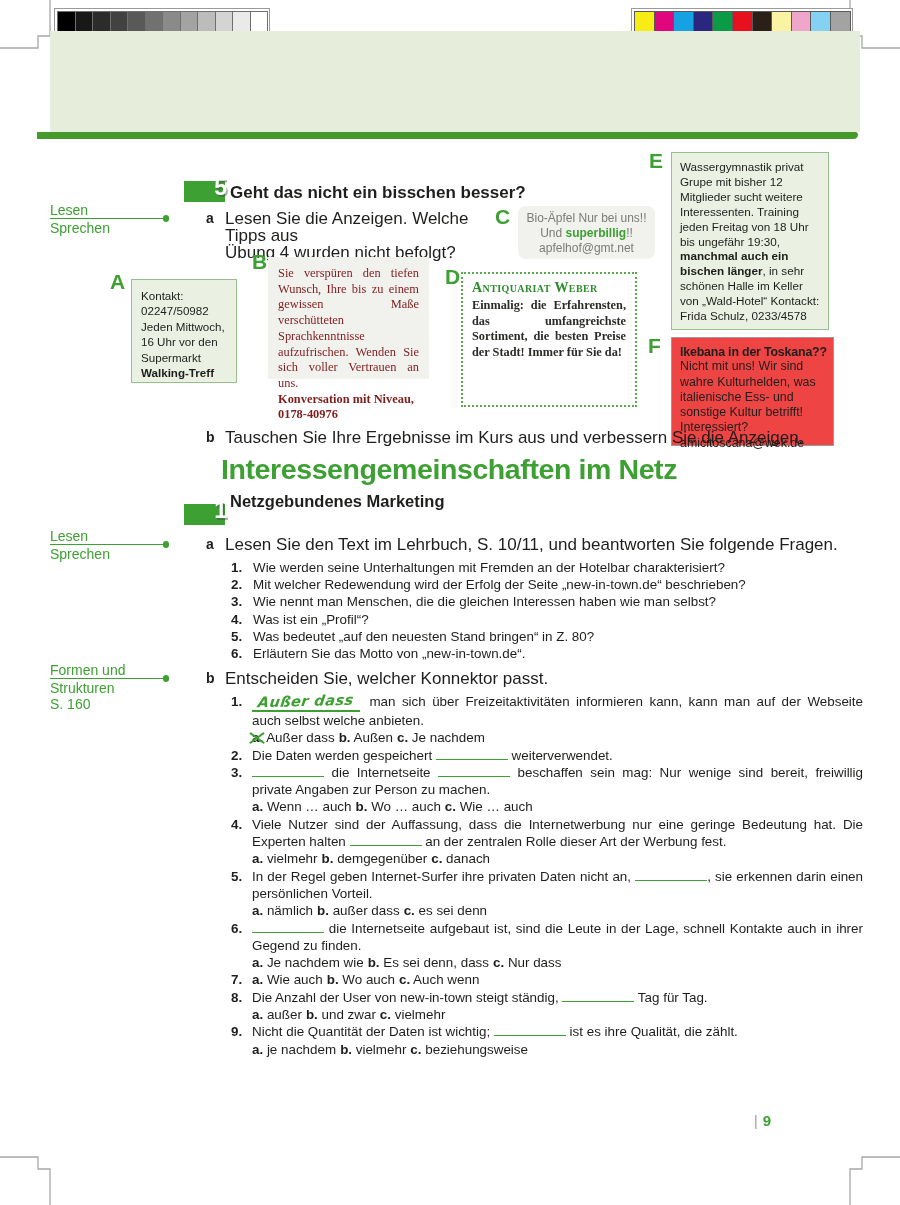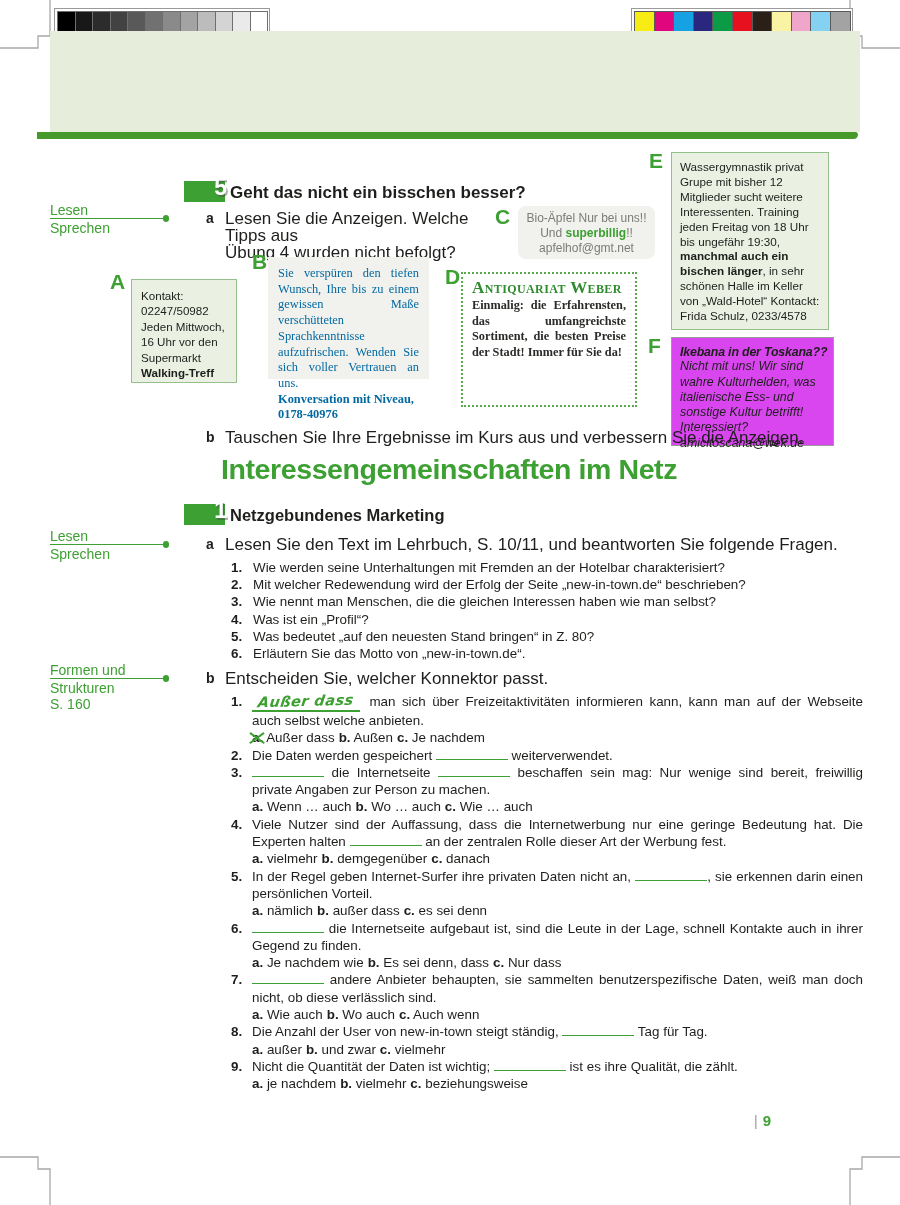--- a/index.html
+++ b/index.html
@@ -36,36 +36,36 @@
   
   .exletter{position:absolute;font-weight:bold;font-size:14px;}
   .extext{position:absolute;font-size:17px;line-height:17px;}
   
   .ad-label{position:absolute;color:var(--green);font-weight:bold;font-size:21px;line-height:1;}
   .adbox{position:absolute;box-sizing:border-box;}
   #ad-a-box{left:131px;top:279px;width:106px;height:104px;background:#eaf1e2;border:1px solid #94c18b;
             padding:8px 9px;font-size:11.6px;line-height:15.4px;}
   #ad-a-box .boldline{font-weight:bold;}
   #ad-b-box{left:268px;top:257px;width:161px;height:122px;background:#f1f1ee;padding:9px 10px;
-            font-family:"Liberation Serif",serif;font-size:12.4px;line-height:15.7px;color:#0369a1;}
+            font-family:"Liberation Serif",serif;font-size:12.4px;line-height:15.7px;color:#7f1d1d;}
   #ad-b-box .b-body{text-align:justify;}
   #ad-b-box .b-bold{font-weight:bold;}
   #ad-c-box{left:518px;top:206px;width:137px;height:53px;background:#f1f1ee;border-radius:8px;
             padding:5px 4px;text-align:center;font-size:12px;line-height:15px;color:#7b7b78;}
   #ad-c-box .c-green{color:var(--green);font-weight:bold;}
   #ad-d-box{left:461px;top:272px;width:176px;height:135px;background:#fff;border:2px dotted #5aa94a;
             padding:6px 9px;font-family:"Liberation Serif",serif;font-size:12.3px;line-height:15.4px;color:#2b2b28;}
-  #ad-d-box .d-title{font-variant:small-caps;font-weight:bold;color:#2e8c2e;font-size:17px;
+  #ad-d-box .d-title{font-variant:small-caps;font-weight:bold;color:#2e8c2e;font-size:14px;
                      letter-spacing:.4px;margin-bottom:3px;}
   #ad-d-box .d-body{font-weight:bold;text-align:justify;}
   #ad-e-box{left:671px;top:152px;width:158px;height:178px;background:#eaf1e2;border:1px solid #94c18b;
             padding:7px 8px;font-size:11.7px;line-height:14.9px;}
   #ad-e-box .e-bold{font-weight:bold;}
-  #ad-f-box{left:671px;top:337px;width:163px;height:109px;background:#d946ef;border:1px solid #9b9b9b;
-            padding:6px 8px;font-size:12.4px;line-height:15.3px;font-style:italic;}
+  #ad-f-box{left:671px;top:337px;width:163px;height:109px;background:#ef4444;border:1px solid #9b9b9b;
+            padding:6px 8px;font-size:12.4px;line-height:15.3px;}
   #ad-f-box .f-title{font-weight:bold;font-size:12.8px;letter-spacing:-.2px;white-space:nowrap;
                      transform:scaleX(.97);transform-origin:left;}
   
   #main-heading{position:absolute;left:221px;top:453px;font-size:28.5px;font-weight:bold;
                 color:var(--green);letter-spacing:-.4px;}
   
   #questions{position:absolute;left:231px;top:559px;width:632px;font-size:13.4px;line-height:17.2px;}
   .qrow{display:flex;}
   .qnum{width:22px;font-weight:bold;flex-shrink:0;}
   
@@ -191,21 +191,21 @@
   </div>
 
   <div class="exletter" style="left:206px;top:429px;">b</div>
   <div class="extext" style="left:225px;top:429px;width:645px;">Tauschen Sie Ihre Ergebnisse im Kurs aus und verbessern Sie die Anzeigen.</div>
 
   <div id="main-heading">Interessengemeinschaften im Netz</div>
 
   <div class="sec-marker" style="left:184px;top:504px;">
     <span class="sec-num">1</span>
   </div>
-  <div class="sec-title" style="left:230px;top:506px;">Netzgebundenes Marketing</div>
+  <div class="sec-title" style="left:230px;top:492px;">Netzgebundenes Marketing</div>
 
   <div class="mlabel" style="top:528px;">Lesen</div>
   <div class="mline" style="top:544px;"></div>
   <div class="mlabel" style="top:546px;">Sprechen</div>
 
   <div class="exletter" style="left:206px;top:536px;">a</div>
   <div class="extext" style="left:225px;top:536px;width:645px;">Lesen Sie den Text im Lehrbuch, S. 10/11, und beantworten Sie folgende Fragen.</div>
 
   <div id="questions">
       <div class="qrow">
@@ -300,21 +300,20 @@
           <div class="opts">
             <span class="opt"><span class="okey">a.</span> Je nachdem wie</span>
             <span class="opt"><span class="okey">b.</span> Es sei denn, dass</span>
             <span class="opt"><span class="okey">c.</span> Nur dass</span>
           </div>
         </div>
       </div>
       <div class="item">
         <span class="inum">7.</span>
         <div class="ibody">
-          <div class="itext"><span class="blank"></span> andere Anbieter behaupten, sie sammelten benutzerspezifische Daten, weiß man doch nicht, ob diese verlässlich sind.</div>
           <div class="opts">
             <span class="opt"><span class="okey">a.</span> Wie auch</span>
             <span class="opt"><span class="okey">b.</span> Wo auch</span>
             <span class="opt"><span class="okey">c.</span> Auch wenn</span>
           </div>
         </div>
       </div>
       <div class="item">
         <span class="inum">8.</span>
         <div class="ibody">

